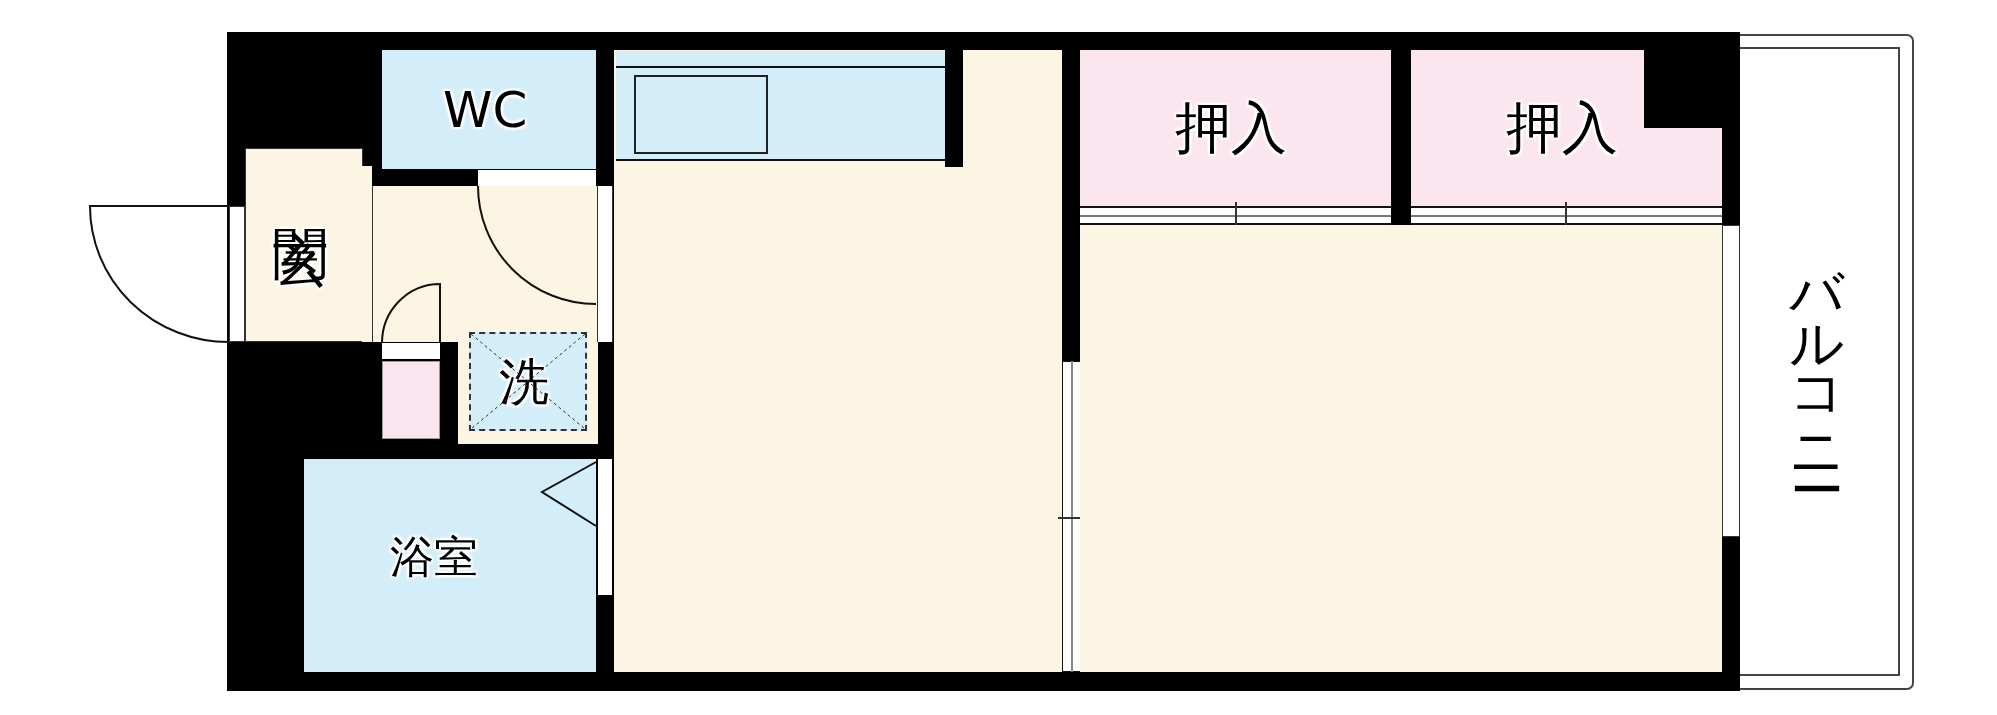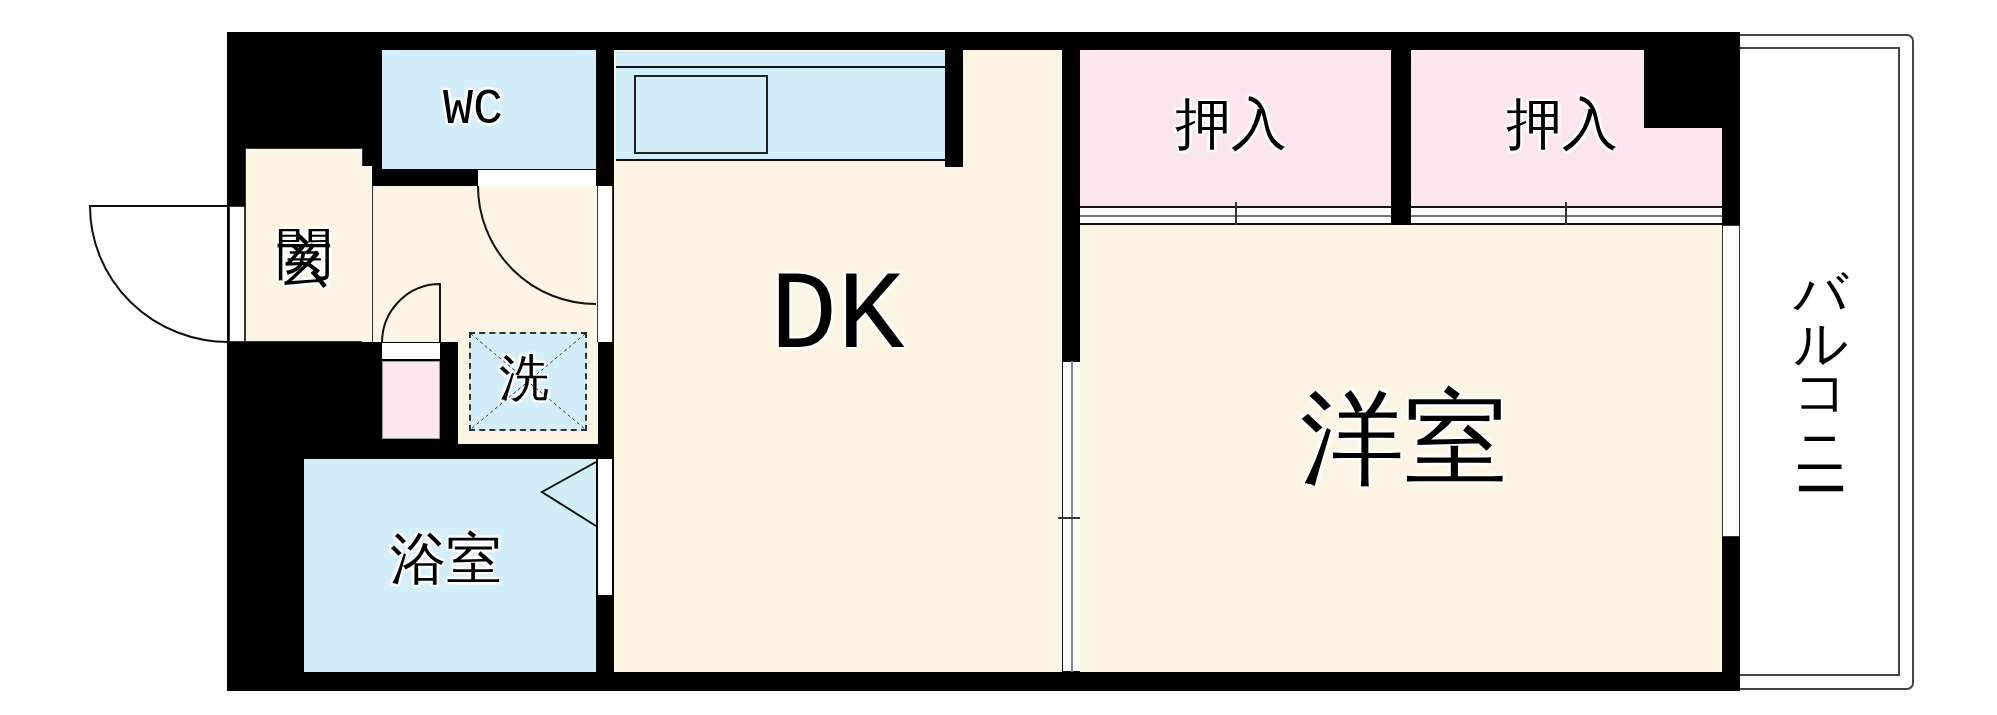--- a/index.html
+++ b/index.html
@@ -5,21 +5,21 @@
   html, body { margin:0; padding:0; background:#ffffff; }
   #canvas { position:relative; width:1997px; height:715px; background:#ffffff; overflow:hidden;
             font-family:"DejaVu Sans","Liberation Sans",sans-serif; }
   .abs { position:absolute; box-sizing:border-box; }
   .wall { background:#000000; }
   .floor-cream { background:#fdf5e3; }
   .floor-blue { background:#d3eef9; }
   .floor-pink { background:#fbe6ef; }
   .white { background:#ffffff; }
   .label { position:absolute; color:#000; font-weight:bold; white-space:nowrap; line-height:1;
-           text-shadow: 0 0 3px #fff, 0 0 3px #fff, 2px 2px 2px #fff, -2px -2px 2px #fff, 2px -2px 2px #fff, -2px 2px 2px #fff; font-family: Liberation Mono, monospace; }
+           text-shadow: 0 0 3px #fff, 0 0 3px #fff, 2px 2px 2px #fff, -2px -2px 2px #fff, 2px -2px 2px #fff, -2px 2px 2px #fff; }
   .vlabel { writing-mode: vertical-rl; text-orientation: upright; }
   svg.overlay { position:absolute; left:0; top:0; }
 </style>
 </head>
 <body>
 
 <div id="canvas">
 
   <div class="abs" style="left:1738px; top:34px; width:176px; height:656px; border:2px solid #444; border-left:none; border-radius:0 7px 7px 0; background:#fff;"></div>
   <div class="abs" style="left:1738px; top:47px; width:162px; height:629px; border:2px solid #444; border-left:none; background:#fff;"></div>
@@ -42,49 +42,47 @@
 
   <div class="abs white" style="left:597px; top:186px; width:16px; height:156px; border-left:1px solid #333; border-right:1px solid #333;"></div>
 
   <div class="abs white" style="left:382px; top:343px; width:58px; height:16px;"></div>
   <div class="abs floor-pink" style="left:382px; top:361px; width:58px; height:78px; border:1px solid #999;"></div>
 
   <div class="abs floor-blue" style="left:469px; top:332px; width:118px; height:99px; border:2px dashed #333;"></div>
   <div class="label" style="left:499px; top:357px; font-size:50px; font-weight:normal;">洗</div>
 
   <div class="abs floor-blue" style="left:304px; top:459px; width:292px; height:213px;"></div>
-  <div class="label" style="left:390px; top:535px; font-size:56px; font-weight:normal;">浴室</div>
+  <div class="label" style="left:390px; top:535px; font-size:44px; font-weight:normal;">浴室</div>
   <div class="abs white" style="left:598px; top:459px; width:14px; height:136px;"></div>
 
   <div class="abs floor-cream" style="left:614px; top:50px; width:448px; height:622px;"></div>
   <div class="abs floor-blue" style="left:616px; top:51px; width:329px; height:110px; border-bottom:2px solid #111;"></div>
   <div class="abs" style="left:616px; top:66px; width:329px; height:0; border-top:2px solid #111;"></div>
   <div class="abs floor-blue" style="left:634px; top:75px; width:134px; height:79px; border:2px solid #222;"></div>
   <div class="abs wall" style="left:945px; top:50px; width:18px; height:117px;"></div>
-  <div class="label" style="left:770px; top:262px; font-size:112px; font-weight:normal;">DK</div>
 
   <div class="abs white" style="left:1062px; top:361px; width:19px; height:311px; border:1px solid #111;"></div>
   <div class="abs" style="left:1071px; top:361px; width:0; height:311px; border-left:2px solid #888;"></div>
   <div class="abs" style="left:1058px; top:517px; width:27px; height:0; border-top:2px solid #333;"></div>
 
   <div class="abs floor-pink" style="left:1080px; top:50px; width:311px; height:157px;"></div>
   <div class="label" style="left:1175px; top:100px; font-size:56px; font-weight:normal;">押入</div>
   <div class="abs floor-pink" style="left:1411px; top:50px; width:311px; height:157px;"></div>
   <div class="abs wall" style="left:1644px; top:50px; width:78px; height:78px;"></div>
   <div class="label" style="left:1506px; top:100px; font-size:56px; font-weight:normal;">押入</div>
 
   <div class="abs white" style="left:1080px; top:206px; width:311px; height:19px; border-top:2px solid #111; border-bottom:2px solid #111;"></div>
   <div class="abs" style="left:1080px; top:215px; width:311px; height:0; border-top:2px solid #777;"></div>
   <div class="abs" style="left:1235px; top:202px; width:0; height:27px; border-left:2px solid #333;"></div>
   <div class="abs white" style="left:1411px; top:206px; width:311px; height:19px; border-top:2px solid #111; border-bottom:2px solid #111;"></div>
   <div class="abs" style="left:1411px; top:215px; width:311px; height:0; border-top:2px solid #777;"></div>
   <div class="abs" style="left:1565px; top:202px; width:0; height:27px; border-left:2px solid #333;"></div>
 
   <div class="abs floor-cream" style="left:1080px; top:225px; width:642px; height:447px;"></div>
-  <div class="label" style="left:1300px; top:394px; font-size:104px; font-weight:normal;">洋室</div>
 
   <div class="abs white" style="left:1722px; top:225px; width:18px; height:312px; border:1px solid #333;"></div>
 
   <svg class="overlay" width="1997" height="715">
     <path d="M 229 206 L 90 206 A 139 136 0 0 0 229 342" fill="none" stroke="#111" stroke-width="2"></path>
     <path d="M 478 186 A 118 118 0 0 0 596 304" fill="none" stroke="#111" stroke-width="2"></path>
     <path d="M 440 343 L 440 284 A 58 59 0 0 0 382 343" fill="none" stroke="#111" stroke-width="2"></path>
     <path d="M 596 462 L 542 492 L 596 526" fill="none" stroke="#111" stroke-width="2"></path>
     <line x1="471" y1="334" x2="585" y2="429" stroke="#333" stroke-width="1" stroke-dasharray="3,3"></line>
     <line x1="585" y1="334" x2="471" y2="429" stroke="#333" stroke-width="1" stroke-dasharray="3,3"></line>

